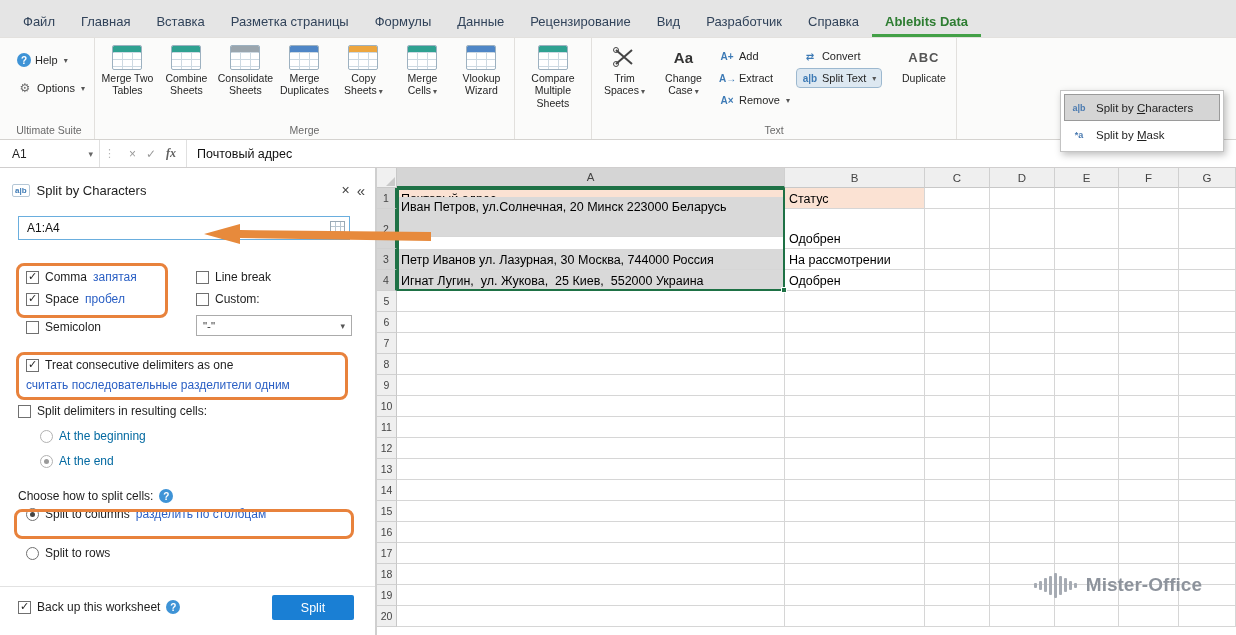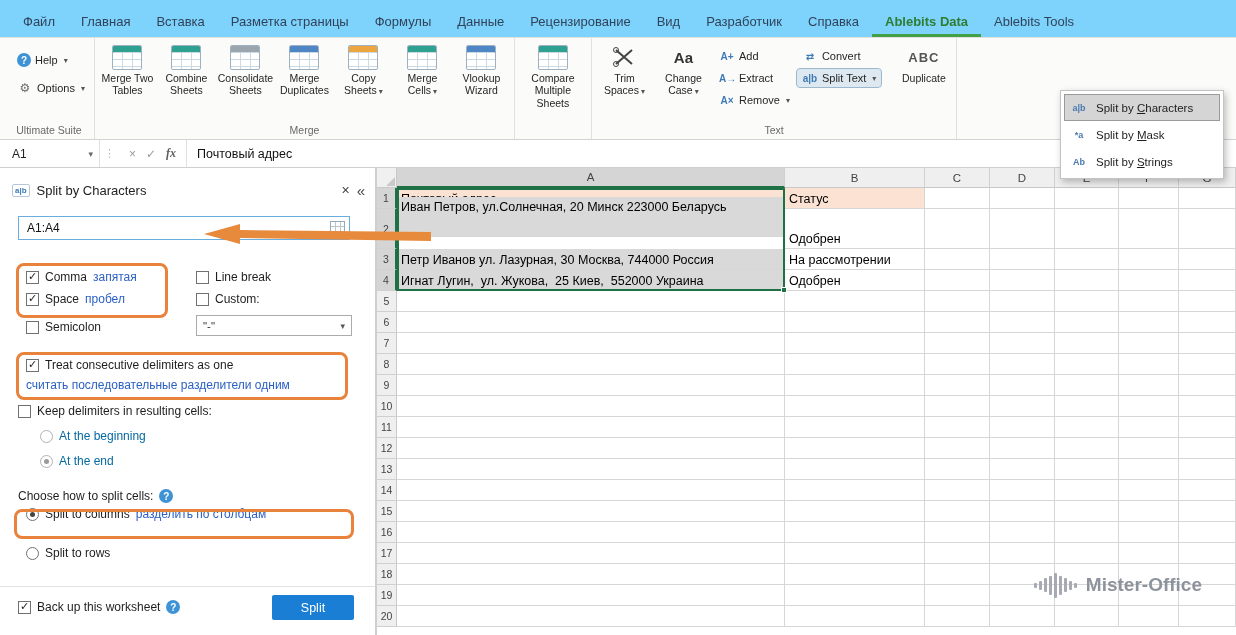--- a/index.html
+++ b/index.html
@@ -1,20 +1,20 @@
 <!DOCTYPE html>
 <html><head>
 <meta charset="utf-8">
 <style>
   *{box-sizing:border-box;margin:0;padding:0}
   html,body{width:1236px;height:635px;overflow:hidden}
   body{font-family:"Liberation Sans","DejaVu Sans",sans-serif;background:#fff;position:relative;font-size:12px;color:#1e1e1e}
 
   
-  .tabbar{height:38px;display:flex;align-items:flex-end;background:#7dd3fc;border-bottom:1px solid #e3e1de;padding-left:10px}
+  .tabbar{height:38px;display:flex;align-items:flex-end;background:#e5e5e5;border-bottom:1px solid #e3e1de;padding-left:10px}
   .tab{padding:10px 13px 8px;font-size:13px;color:#31435a;white-space:nowrap;cursor:default}
   .tab.active{color:#2e7d32;font-weight:700;border-bottom:3px solid #43a047;padding-bottom:5px}
 
   
   .ribbon{display:flex;height:102px;background:#fbfbfa;border-bottom:1px solid #d5d3d0;padding-left:4px}
   .rgroup{display:flex;flex-direction:column;border-right:1px solid #e2e0dd;padding:3px 4px 0}
   .rgroup-content{flex:1;display:flex;gap:2px;align-items:flex-start}
   .rgroup-content.col{flex-direction:column;gap:8px;padding-top:9px;padding-left:4px}
   .rgroup-label{font-size:10.5px;color:#696969;text-align:center;padding:1px 6px 3px;white-space:nowrap}
   .bigbtn{width:57px;display:flex;flex-direction:column;align-items:center;gap:2px;padding:4px 1px 0;font-size:10.5px;line-height:1.18;color:#262626;text-align:center;border-radius:3px}
@@ -111,21 +111,20 @@
     <div class="tab">Главная</div>
     <div class="tab">Вставка</div>
     <div class="tab">Разметка страницы</div>
     <div class="tab">Формулы</div>
     <div class="tab">Данные</div>
     <div class="tab">Рецензирование</div>
     <div class="tab">Вид</div>
     <div class="tab">Разработчик</div>
     <div class="tab">Справка</div>
     <div class="tab active">Ablebits Data</div>
-    <div class="tab">Ablebits Tools</div>
   </div>
 
 <div class="ribbon">
   <div class="rgroup">
     <div class="rgroup-content col">
       <div class="minibtn">
         <span class="qbadge">?</span>
         <span>Help</span>
         <span class="caret">▾</span>
       </div>
@@ -234,24 +233,20 @@
 
 <div class="menu">
   <div class="menu-item selected">
     <span class="mi-icon">a|b</span>
     <span><span>Split by </span><span class="key">C</span><span>haracters</span></span>
   </div>
   <div class="menu-item">
     <span class="mi-icon">*a</span>
     <span><span>Split by </span><span class="key">M</span><span>ask</span></span>
   </div>
-  <div class="menu-item">
-    <span class="mi-icon">Ab</span>
-    <span><span>Split by </span><span class="key">S</span><span>trings</span></span>
-  </div>
 </div>
 
 <div class="fbar">
   <div class="namebox">
     <span>A1</span>
     <span class="ncaret">▾</span>
   </div>
   <div class="fgrip">⋮</div>
   <div class="fbtns">
     <span>×</span>
@@ -308,21 +303,21 @@
     </div>
 
     <div class="pcrow" style="left:26px;top:190px">
       <span class="cb checked"></span>
       <span>Treat consecutive delimiters as one</span>
     </div>
     <div class="hint-line hint" style="left:26px;top:210px">считать последовательные разделители одним</div>
 
     <div class="pcrow" style="left:18px;top:236px">
       <span class="cb"></span>
-      <span>Keep delimiters in resulting cells:</span>
+      <span>Split delimiters in resulting cells:</span>
     </div>
     <div class="pcrow" style="left:40px;top:261px">
       <span class="rb dis"></span>
       <span class="dis-label">At the beginning</span>
     </div>
     <div class="pcrow" style="left:40px;top:286px">
       <span class="rb dis on"></span>
       <span class="dis-label">At the end</span>
     </div>
 

